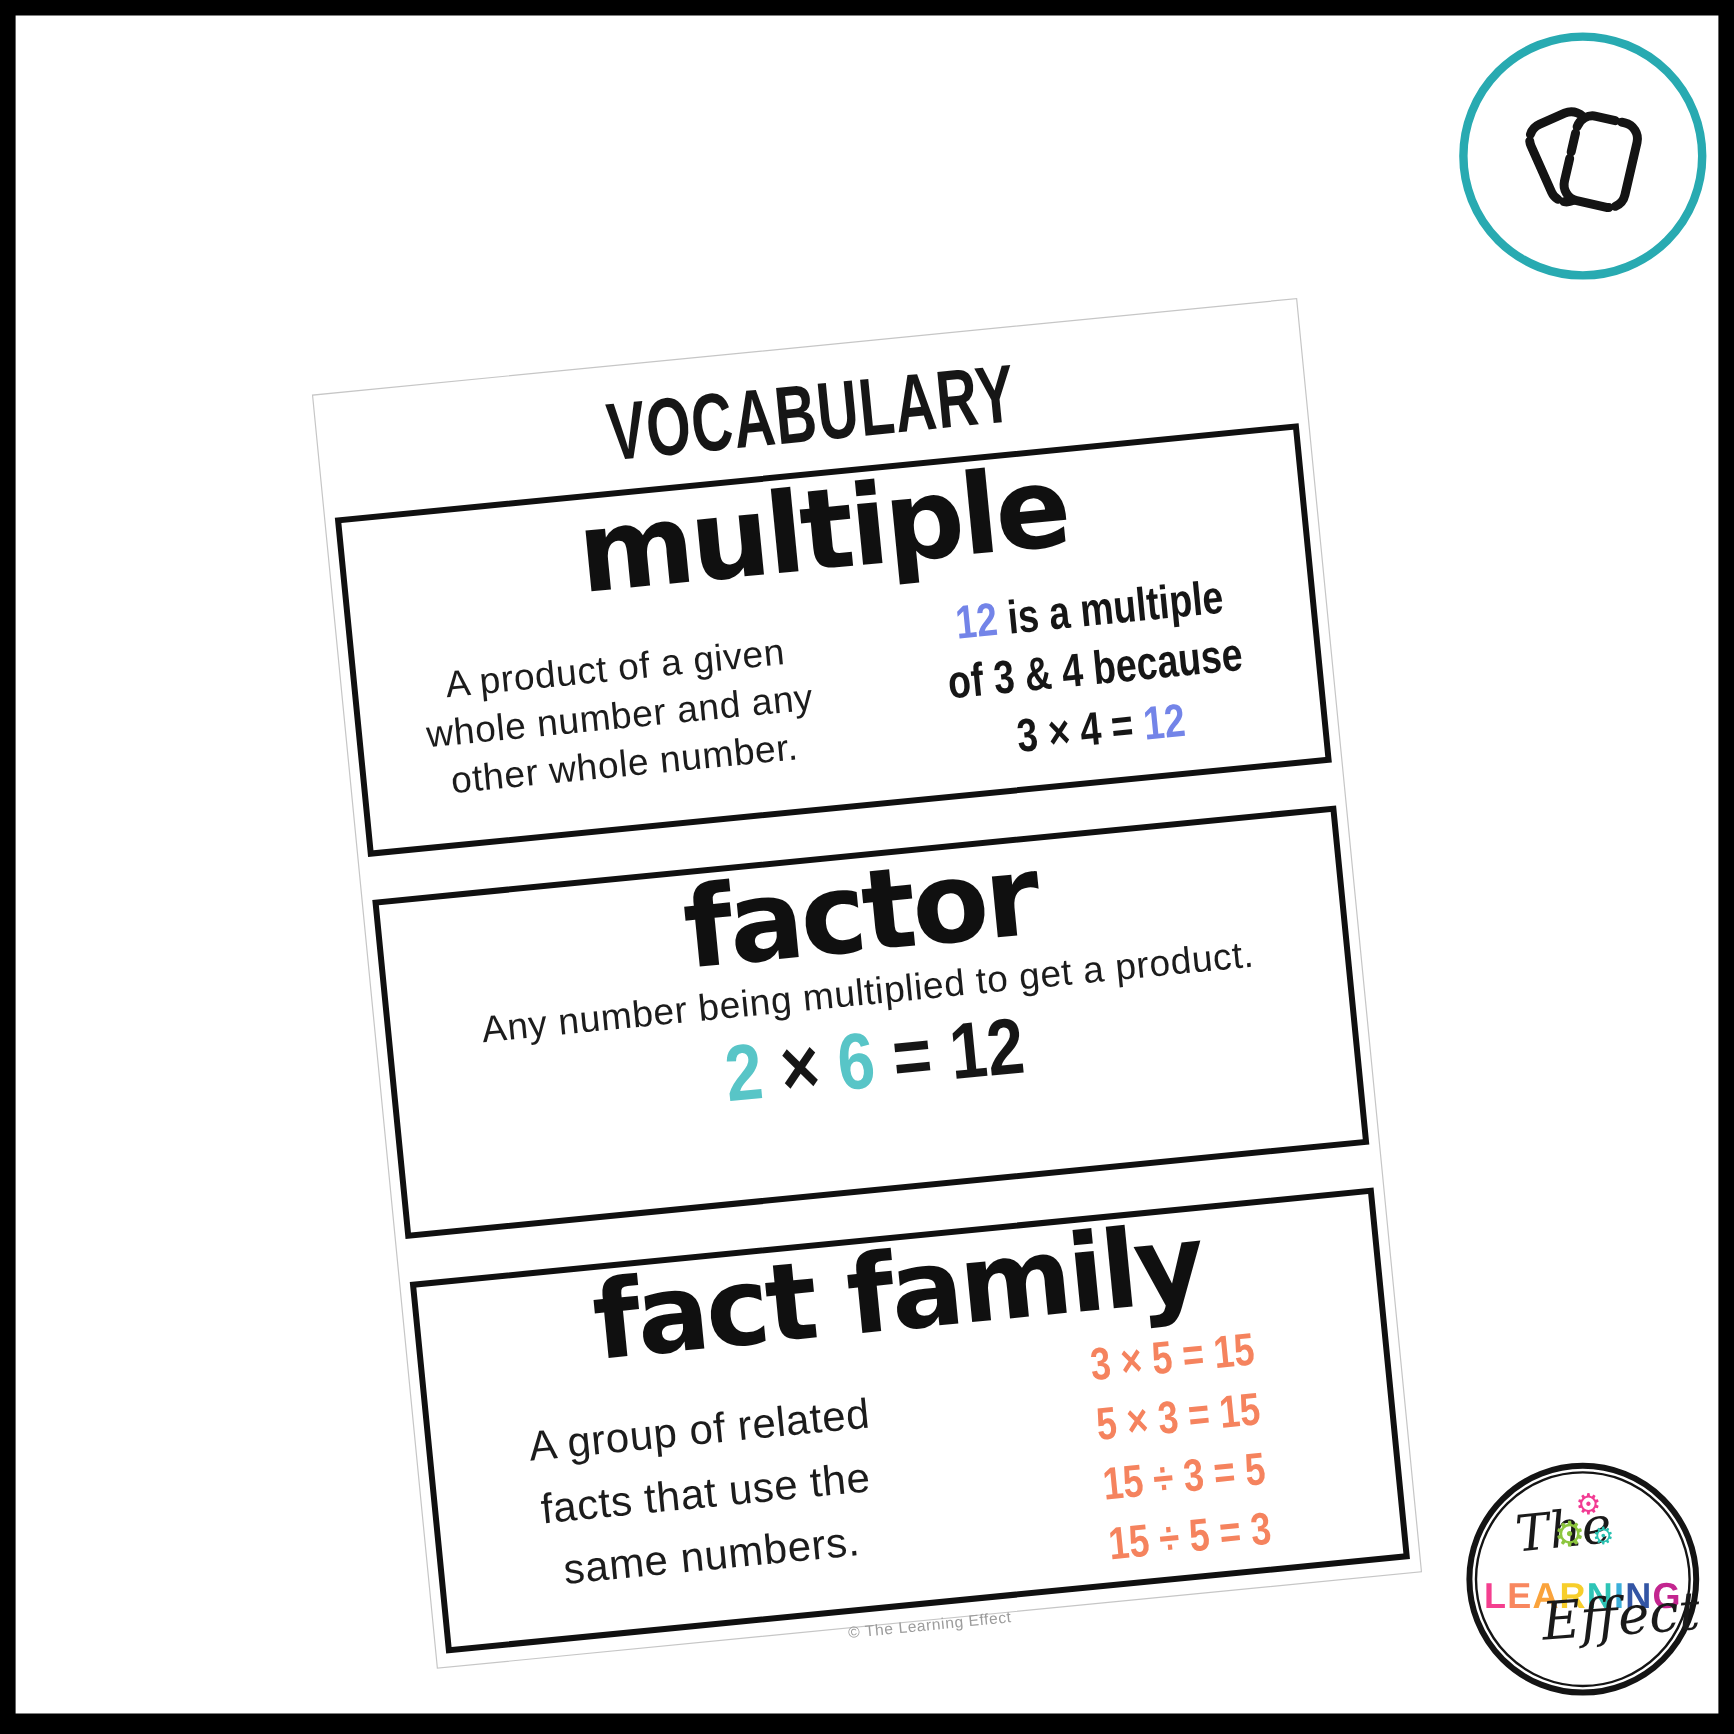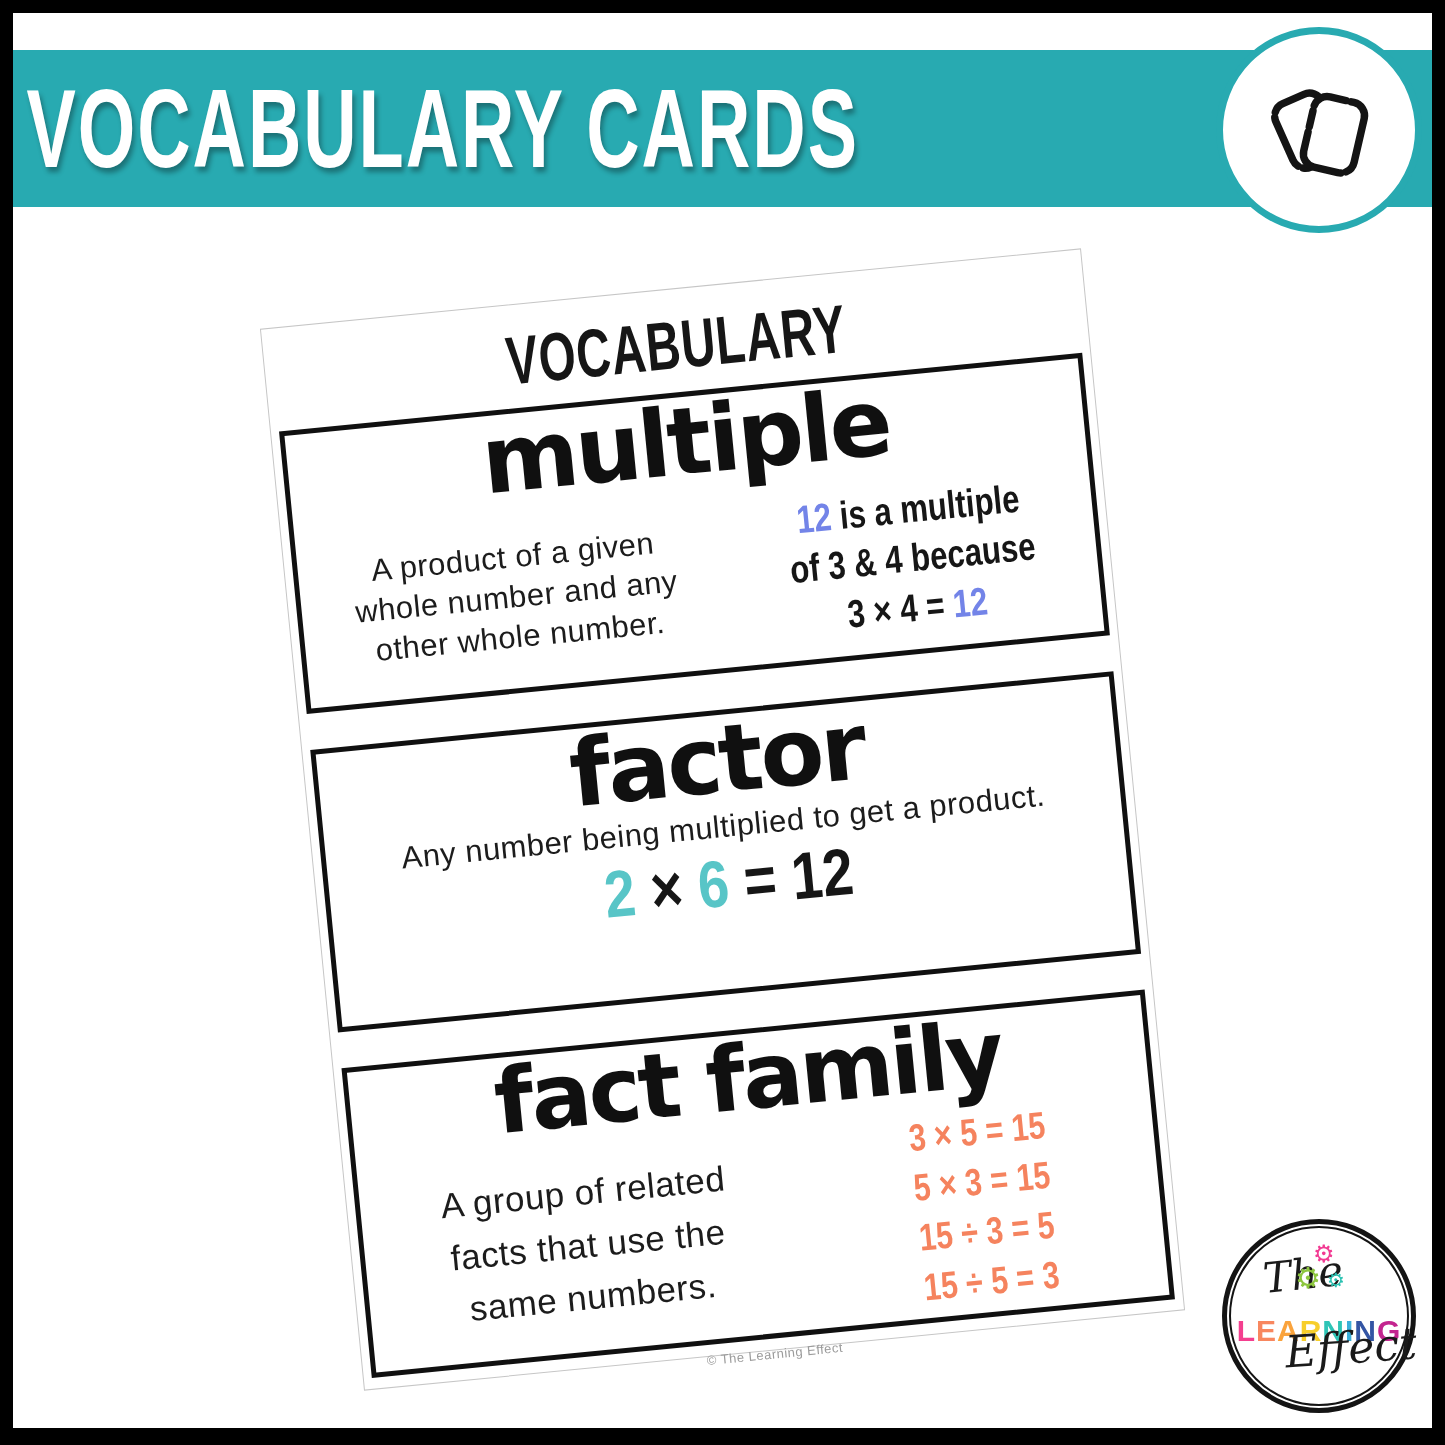--- a/index.html
+++ b/index.html
@@ -77,23 +77,20 @@
   .logo-gears span{position:absolute;line-height:1;}
   .logo-gears span:nth-child(1){left:86px;top:18px;font-size:24px;}
   .logo-gears span:nth-child(2){left:68px;top:40px;font-size:29px;}
   .logo-gears span:nth-child(3){left:100px;top:46px;font-size:20px;}
 </style>
 </head>
 <body>
 
 <div class="stage">
 
-  <div class="banner">
-    <span class="banner-title">VOCABULARY CARDS</span>
-  </div>
 
   <div class="badge">
     <svg width="136" height="136" viewBox="0 0 100 100">
       <g fill="#ffffff" stroke="#141414" stroke-width="5.5" stroke-linejoin="round" stroke-linecap="round">
         <rect x="23" y="25" width="37" height="51" rx="10" transform="rotate(-24 41.5 50.5)" stroke-dasharray="40 4 58 4"></rect>
         <rect x="42" y="27" width="38" height="53" rx="10" transform="rotate(13 61 53.5)" stroke-dasharray="12 4 60 4 50 4"></rect>
       </g>
     </svg>
   </div>
 

